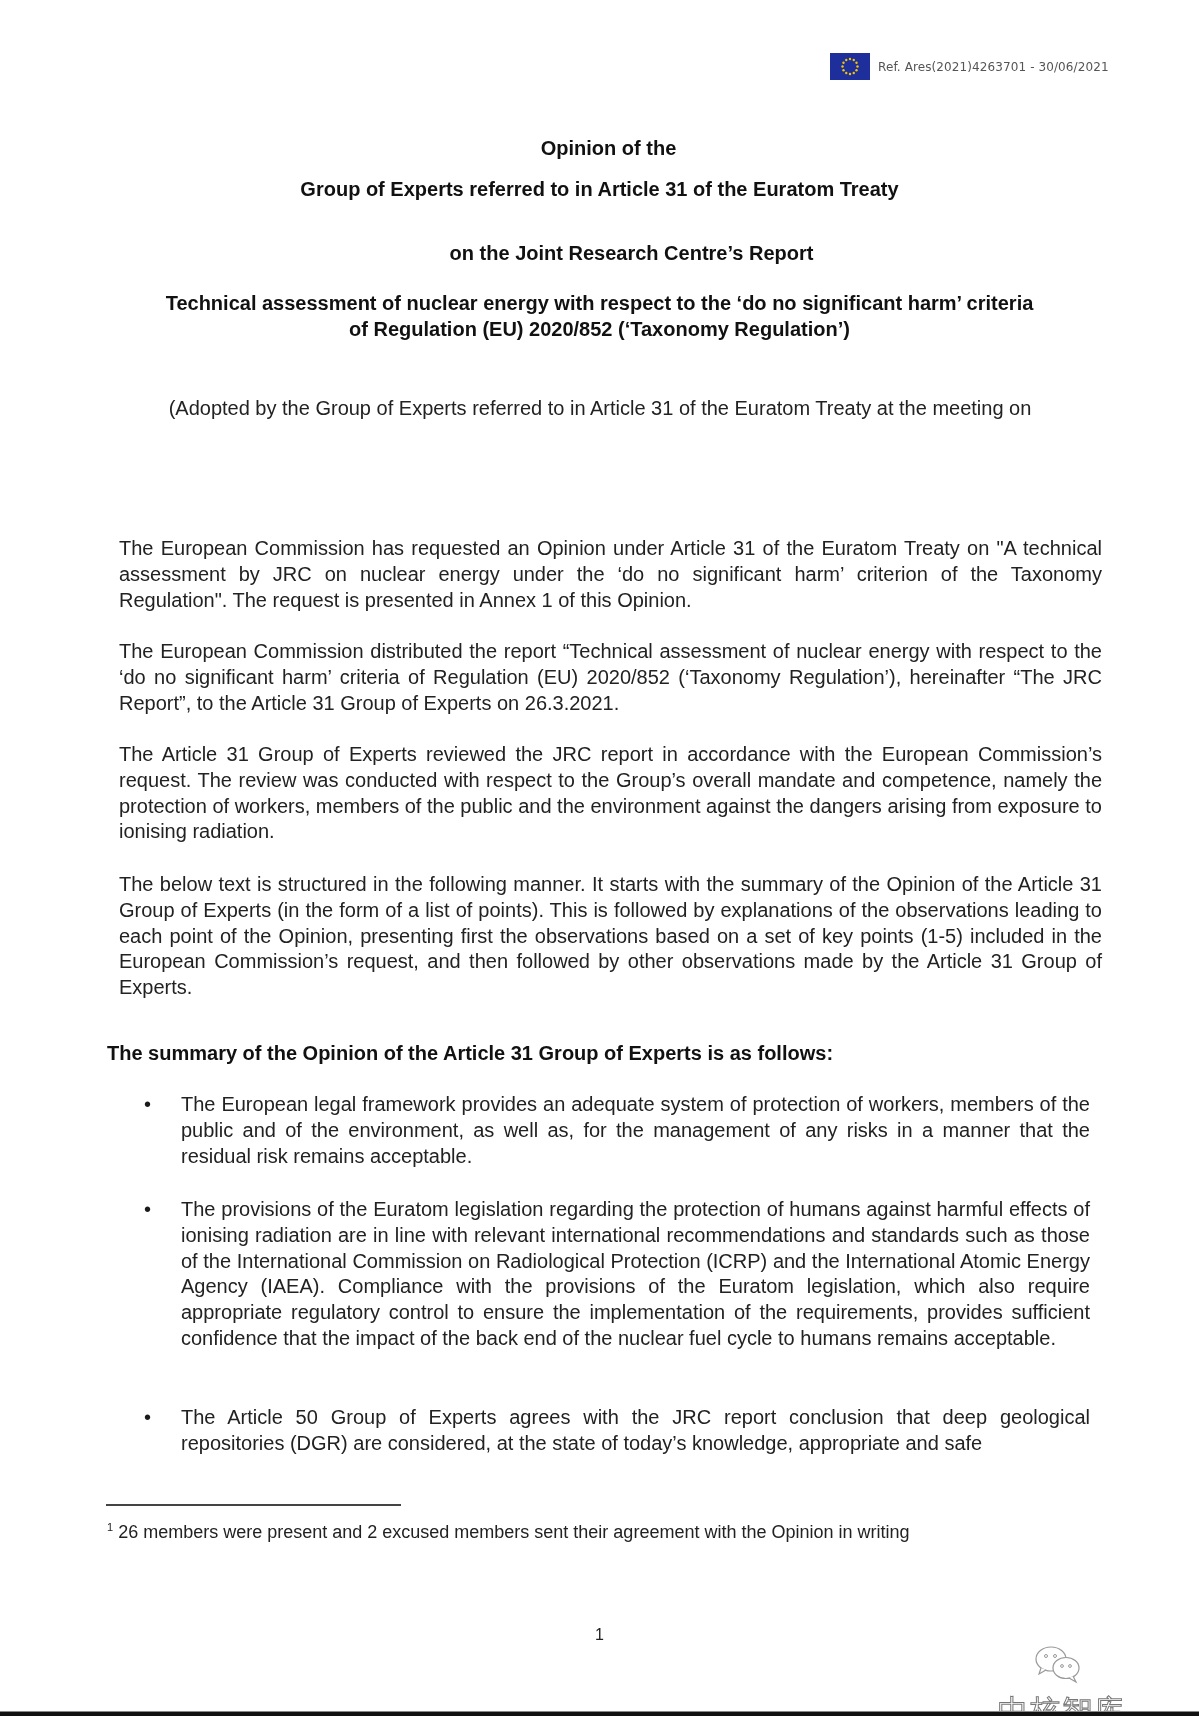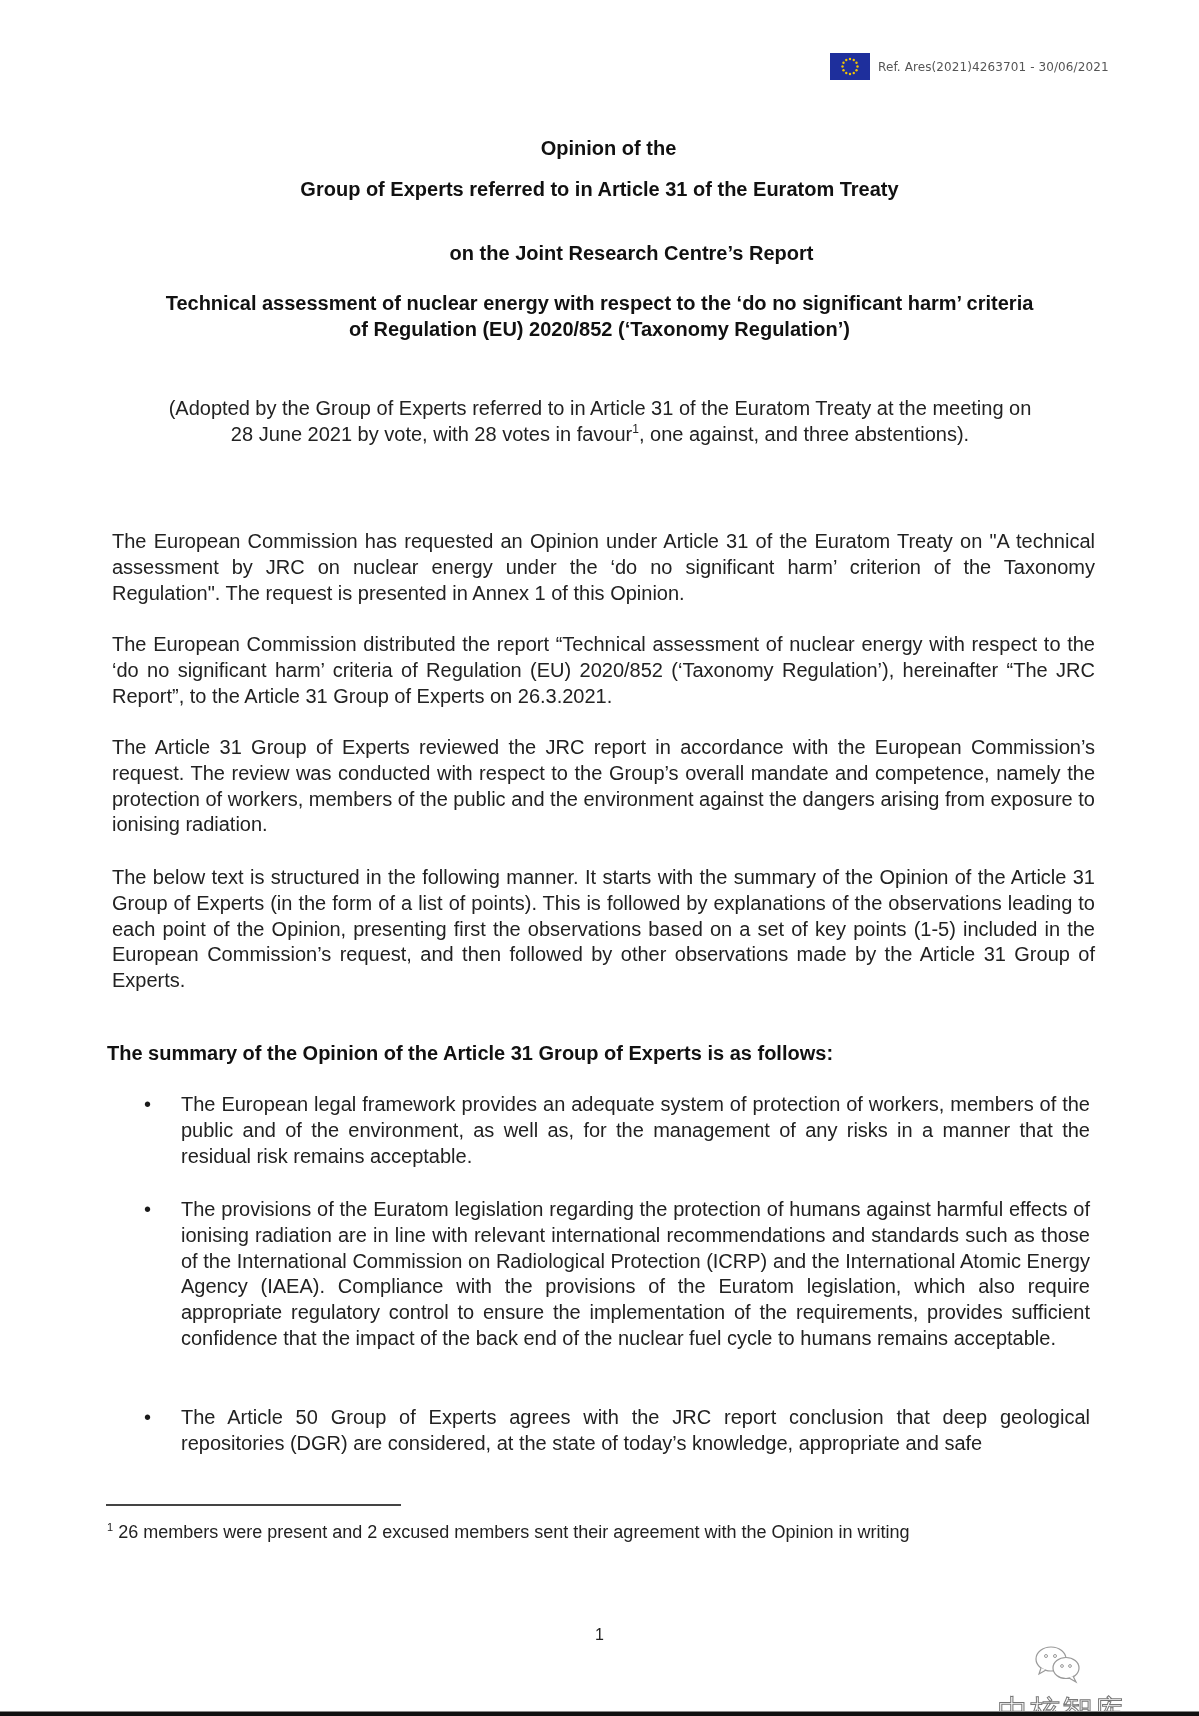--- a/index.html
+++ b/index.html
@@ -14,21 +14,21 @@
 
   .title { position: absolute; left: 0; width: 1199px; text-align: center; font-weight: bold; font-size: 20px; line-height: 26px; color: #111; }
   .t1 { top: 135px; margin-left: 9px; }
   .t2 { top: 176px; }
   .t3 { top: 240px; padding-left: 32px; }
   .t4 { top: 290px; }
 
   .adopted { position: absolute; left: 100px; width: 1000px; top: 395px; text-align: center; font-size: 20px; line-height: 26px; color: #222; }
   .adopted sup { font-size: 12px; line-height: 0; }
 
-  .para { position: absolute; left: 107px; width: 983px; font-size: 20px; line-height: 25.8px; text-align: justify; color: #222; margin: 5px; }
+  .para { position: absolute; left: 107px; width: 983px; font-size: 20px; line-height: 25.8px; text-align: justify; color: #222; margin: 12px; }
   .p1 { top: 524px; }
   .p2 { top: 627px; }
   .p3 { top: 730px; }
   .p4 { top: 860px; }
 
   .summary-heading { position: absolute; left: 107px; top: 1040px; font-size: 20px; line-height: 26px; font-weight: bold; color: #111; }
 
   .bullet { position: absolute; left: 140px; width: 950px; display: flex; }
   .bullet .dot { width: 41px; flex: none; font-size: 20px; line-height: 25.8px; padding-left: 4px; box-sizing: border-box; }
   .bullet .btext { flex: 1; font-size: 20px; line-height: 25.8px; text-align: justify; color: #222; }
@@ -75,21 +75,20 @@
 <div class="title t1">Opinion of the</div>
 <div class="title t2">Group of Experts referred to in Article 31 of the Euratom Treaty</div>
 <div class="title t3">on the Joint Research Centre’s Report</div>
 <div class="title t4">
   <div>Technical assessment of nuclear energy with respect to the ‘do no significant harm’ criteria</div>
   <div>of Regulation (EU) 2020/852 (‘Taxonomy Regulation’)</div>
 </div>
 
 <div class="adopted">
   <div>(Adopted by the Group of Experts referred to in Article 31 of the Euratom Treaty at the meeting on</div>
-  <div><span>28 June 2021 by vote, with 28 votes in favour</span><sup>1</sup><span>, one against, and three abstentions).</span></div>
 </div>
 
 <p class="para p1">The European Commission has requested an Opinion under Article 31 of the Euratom Treaty on "A technical assessment by JRC on nuclear energy under the ‘do no significant harm’ criterion of the Taxonomy Regulation". The request is presented in Annex 1 of this Opinion.</p>
 <p class="para p2">The European Commission distributed the report “Technical assessment of nuclear energy with respect to the ‘do no significant harm’ criteria of Regulation (EU) 2020/852 (‘Taxonomy Regulation’), hereinafter “The JRC Report”, to the Article 31 Group of Experts on 26.3.2021.</p>
 <p class="para p3">The Article 31 Group of Experts reviewed the JRC report in accordance with the European Commission’s request. The review was conducted with respect to the Group’s overall mandate and competence, namely the protection of workers, members of the public and the environment against the dangers arising from exposure to ionising radiation.</p>
 <p class="para p4">The below text is structured in the following manner. It starts with the summary of the Opinion of the Article 31 Group of Experts (in the form of a list of points). This is followed by explanations of the observations leading to each point of the Opinion, presenting first the observations based on a set of key points (1-5) included in the European Commission’s request, and then followed by other observations made by the Article 31 Group of Experts.</p>
 
 <div class="summary-heading">The summary of the Opinion of the Article 31 Group of Experts is as follows:</div>
 
 <div class="bullet b1">

